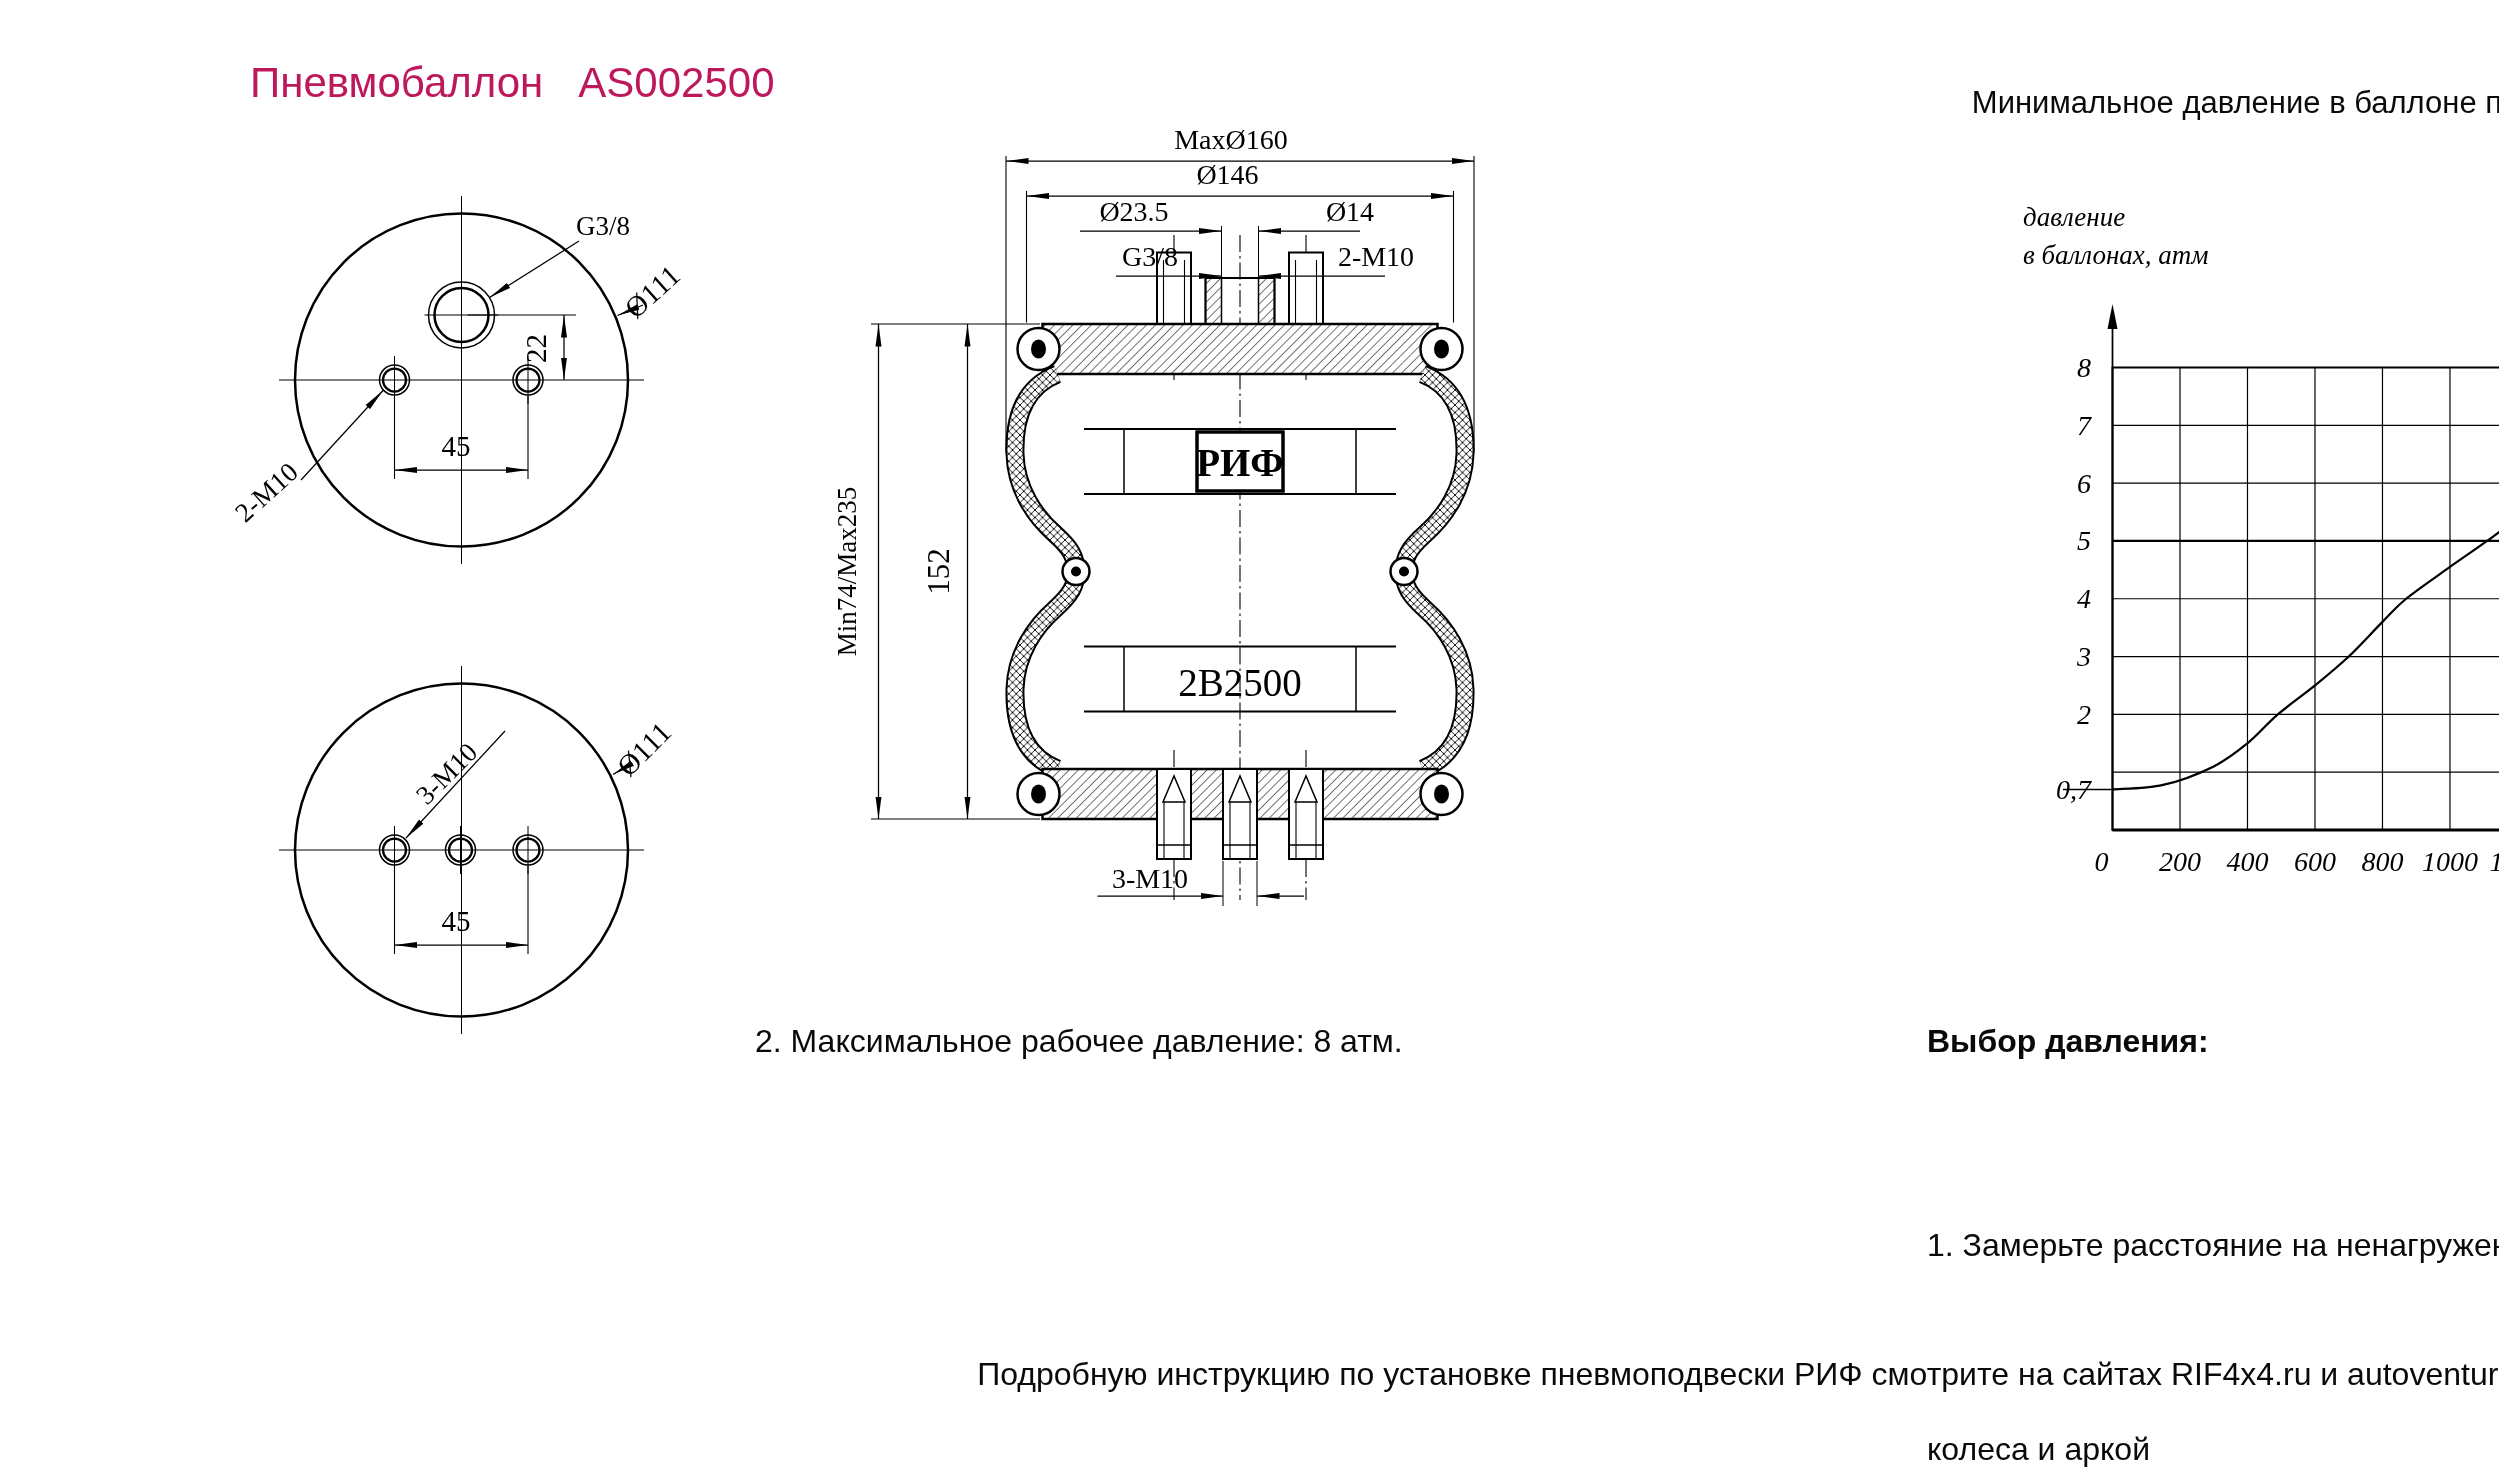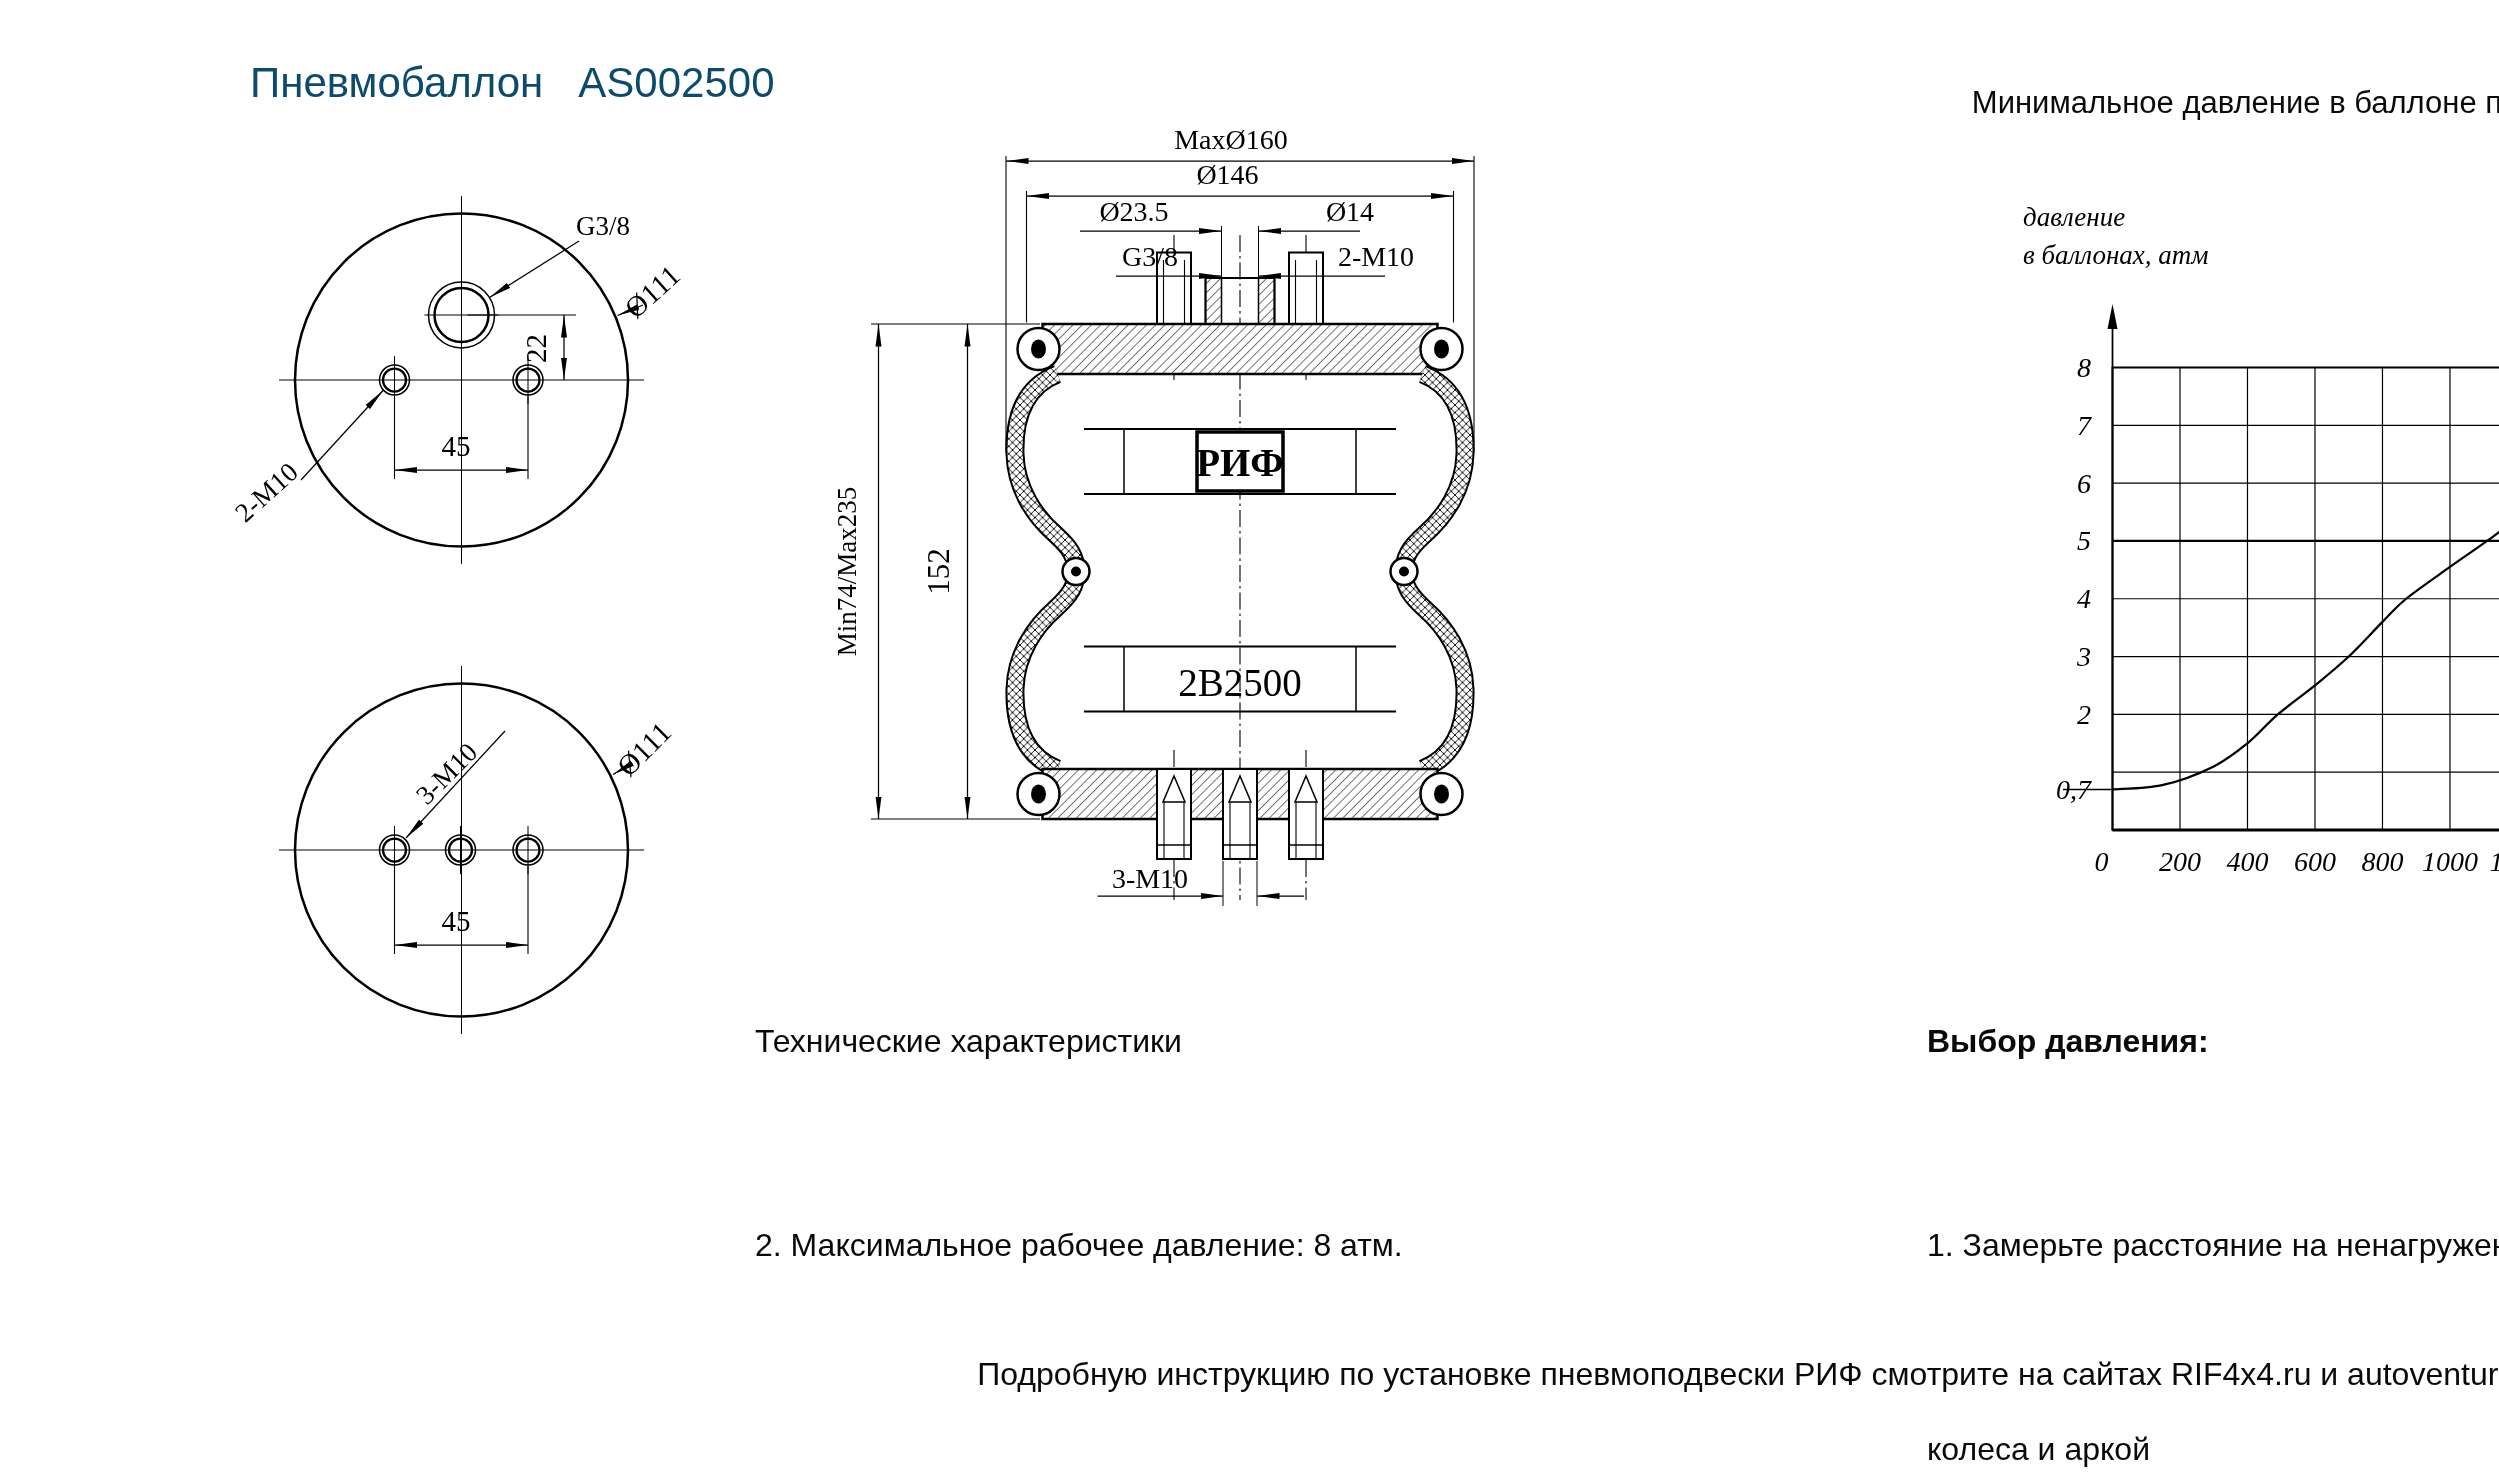--- a/index.html
+++ b/index.html
@@ -1,18 +1,18 @@
 <!DOCTYPE html>
 <html style="font-size:8px"><head>
 <meta charset="utf-8">
 <style>
   html,body{margin:0;padding:0;background:#ffffff;}
   body{width:3258px;height:1478px;position:relative;font-family:"Liberation Sans",sans-serif;color:#000;}
   .abs{position:absolute;}
-  .title{font-size:42px;white-space:pre;color:#0c4a6e;}
+  .title{font-size:42px;white-space:pre;color:#be185d;}
   .blk{font-size:32px;line-height:68px;white-space:pre;color:#0a0a0a;}
   .blk .bold{font-weight:bold;}
   .footer{font-size:32px;text-align:center;color:#0a0a0a;}
   .charttitle{font-size:31px;text-align:center;color:#0a0a0a;}
   svg{position:absolute;overflow:visible;}
   svg text{fill:#000;}
   .cad{font-family:"Liberation Serif",serif;}
   .it{font-family:"Liberation Serif",serif;font-style:italic;}
   .t54{font-size:54px;}
   .t56{font-size:56px;}
@@ -306,21 +306,20 @@
       <polygon points="5898,1660 5848,1650 5848,1670" fill="#000"></polygon>
       <path d="M4225.0,1579.1C4241.9,1577.5 4292.5,1577.5 4326.2,1569.8C4360.0,1562.1 4399.4,1546.7 4427.5,1532.8C4455.6,1518.9 4473.6,1503.9 4495.0,1486.6C4516.4,1469.2 4533.2,1448.0 4555.7,1428.8C4578.2,1409.5 4606.3,1390.2 4630.0,1370.9C4653.6,1351.7 4675.0,1334.3 4697.5,1313.1C4720.0,1291.9 4745.8,1263.0 4765.0,1243.8C4784.1,1224.5 4789.7,1215.8 4812.2,1197.5C4834.7,1179.2 4872.9,1153.2 4899.9,1133.9C4926.9,1114.6 4946.1,1102.1 4974.2,1081.9C5002.3,1061.6 5039.4,1031.8 5068.7,1012.5C5097.9,993.2 5121.6,984.6 5149.7,966.3C5177.8,947.9 5212.7,921.9 5237.4,902.7C5262.2,883.4 5275.7,868.0 5298.2,850.6C5320.7,833.3 5343.2,817.9 5372.4,798.6C5401.7,779.3 5456.8,745.6 5473.6,735.0" fill="none" stroke="#000" stroke-width="4.5"></path>
     </g>
   <text class="it t54" x="4046" y="452" text-anchor="start">давление</text>
   <text class="it t54" x="4046" y="528" text-anchor="start">в баллонах, атм</text>
   <text class="it t54" x="5925" y="1648" text-anchor="start">нагрузка на заднюю</text>
   <text class="it t54" x="5925" y="1726" text-anchor="start">ось а/м, кг</text>
 </svg>
 
 <div class="abs blk" style="left:755px;top:871px;">
-  <div>Технические характеристики</div>
   <div>2. Максимальное рабочее давление: 8 атм.</div>
   
   
   
   
 </div>
 
 <div class="abs blk" style="left:1927px;top:871px;">
   <div class="bold">Выбор давления:</div>
   <div>1. Замерьте расстояние на ненагруженном автомобиле между центром</div>

